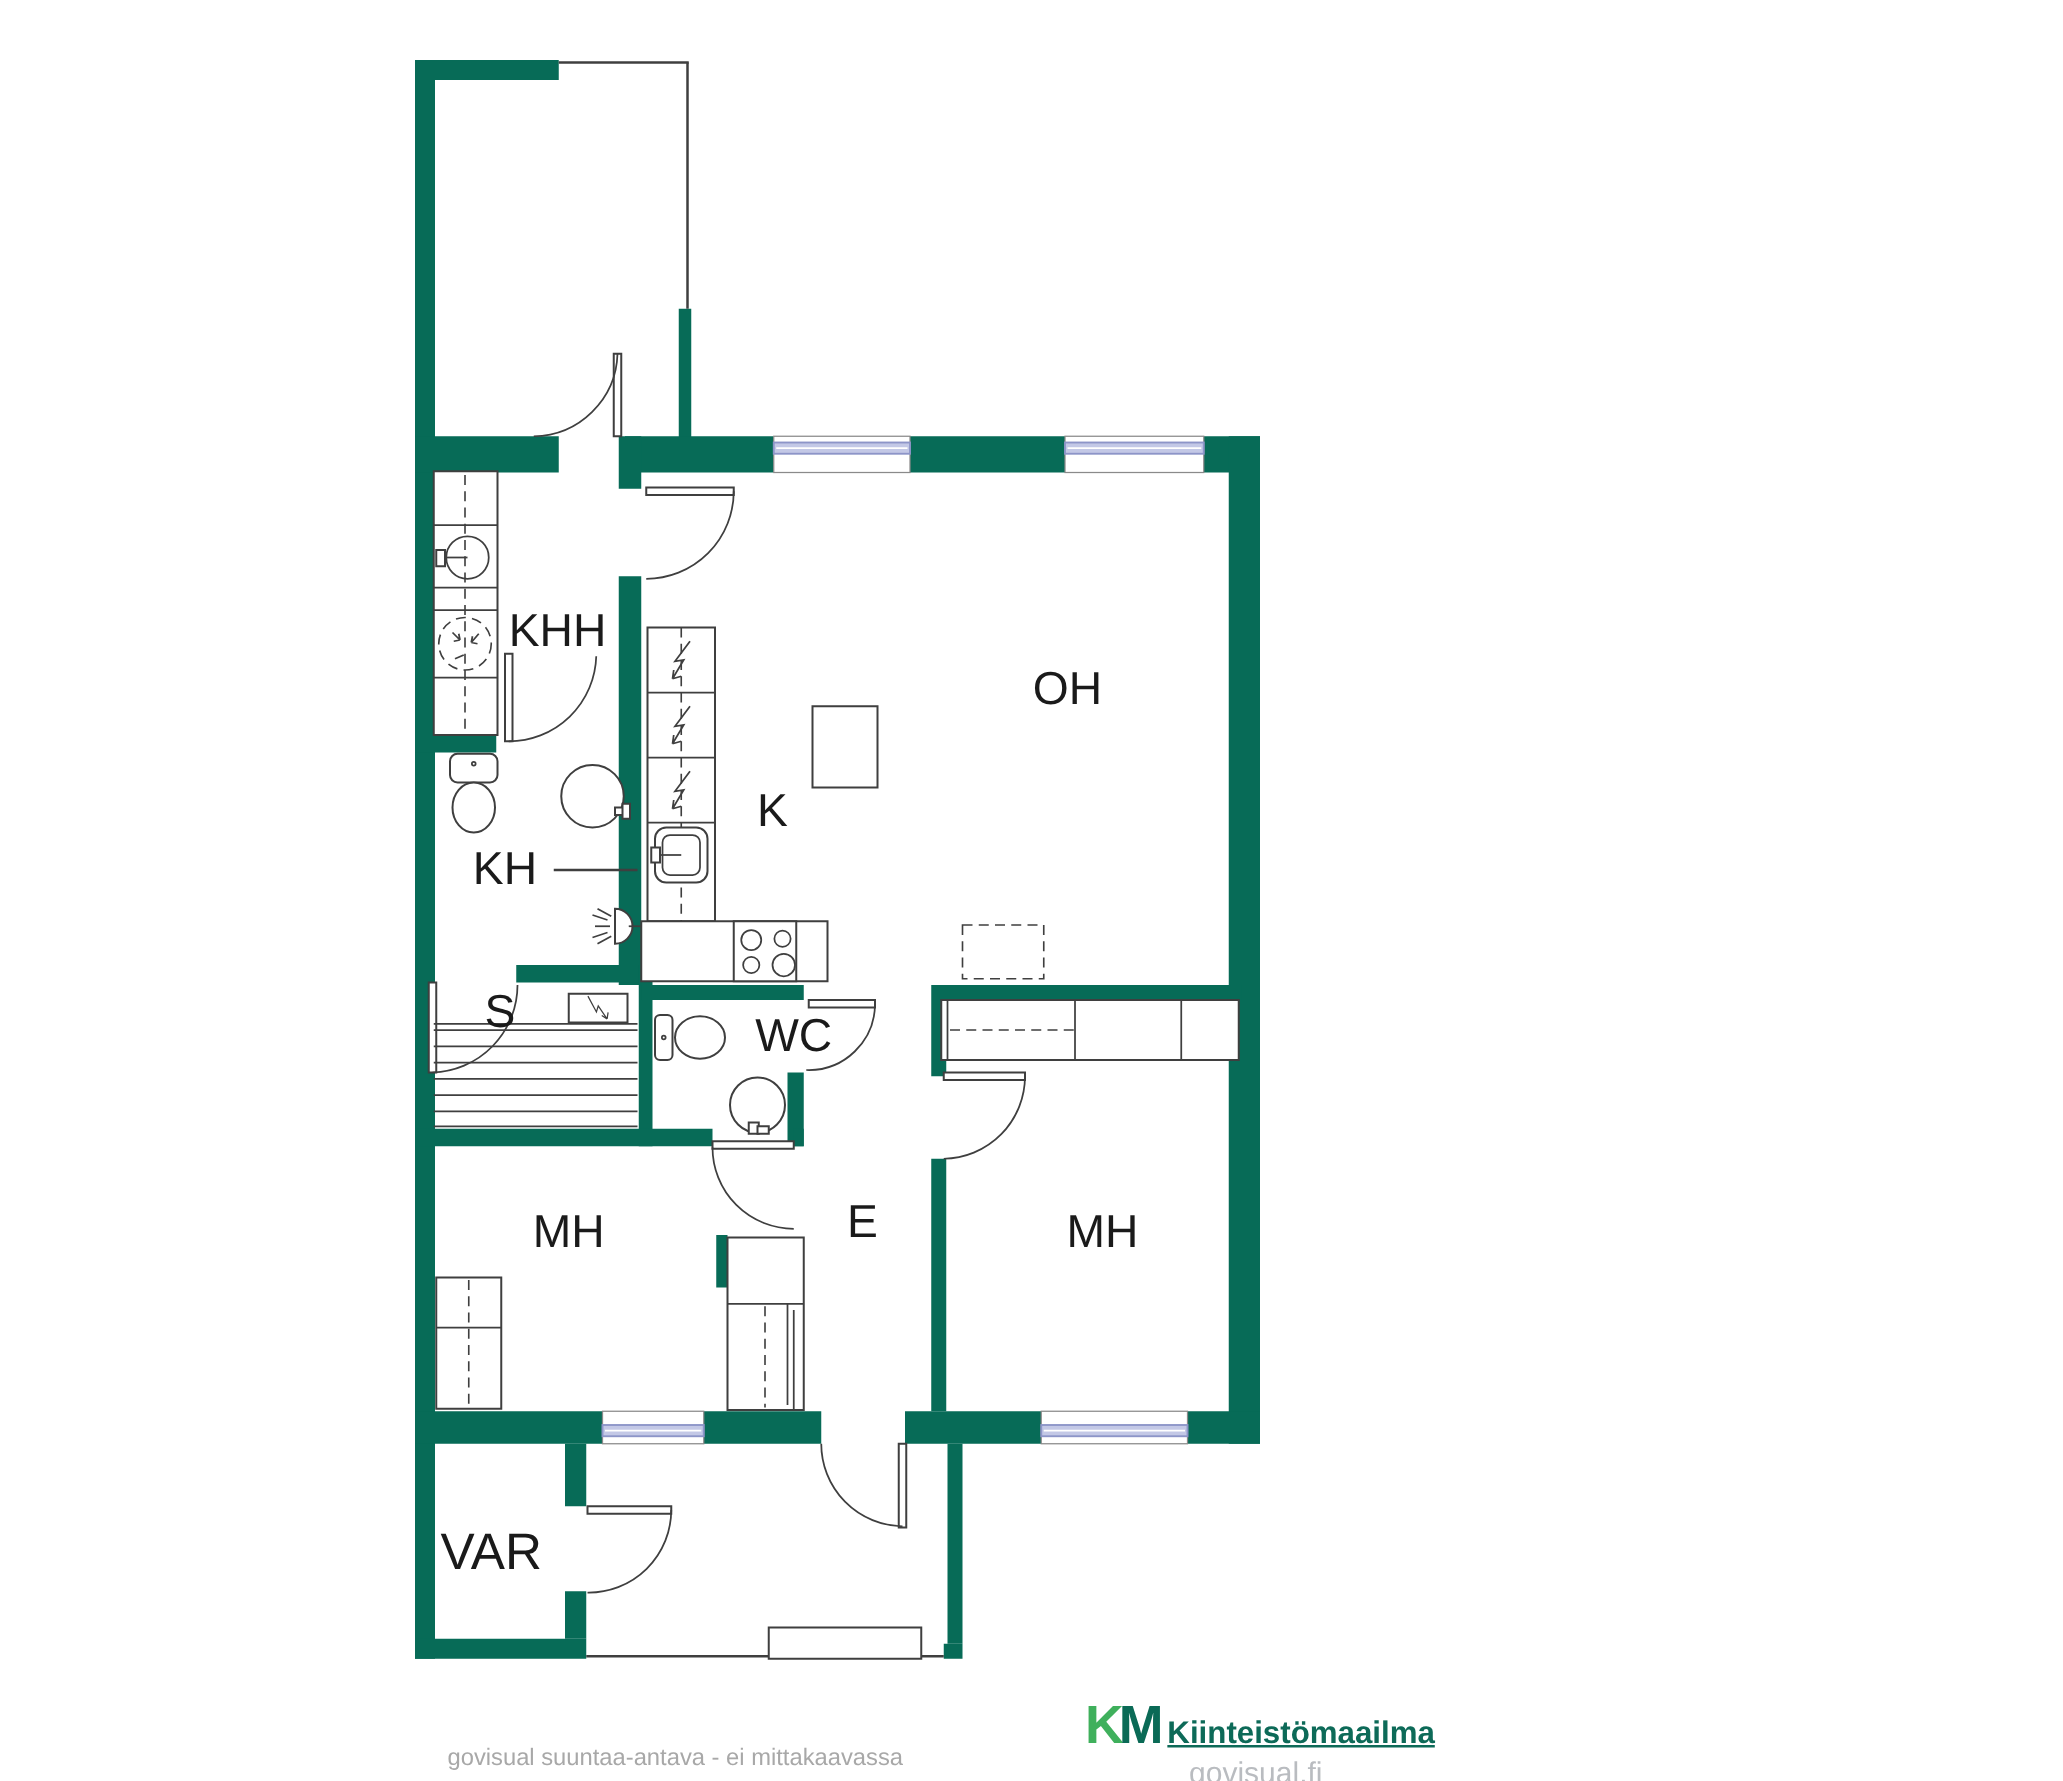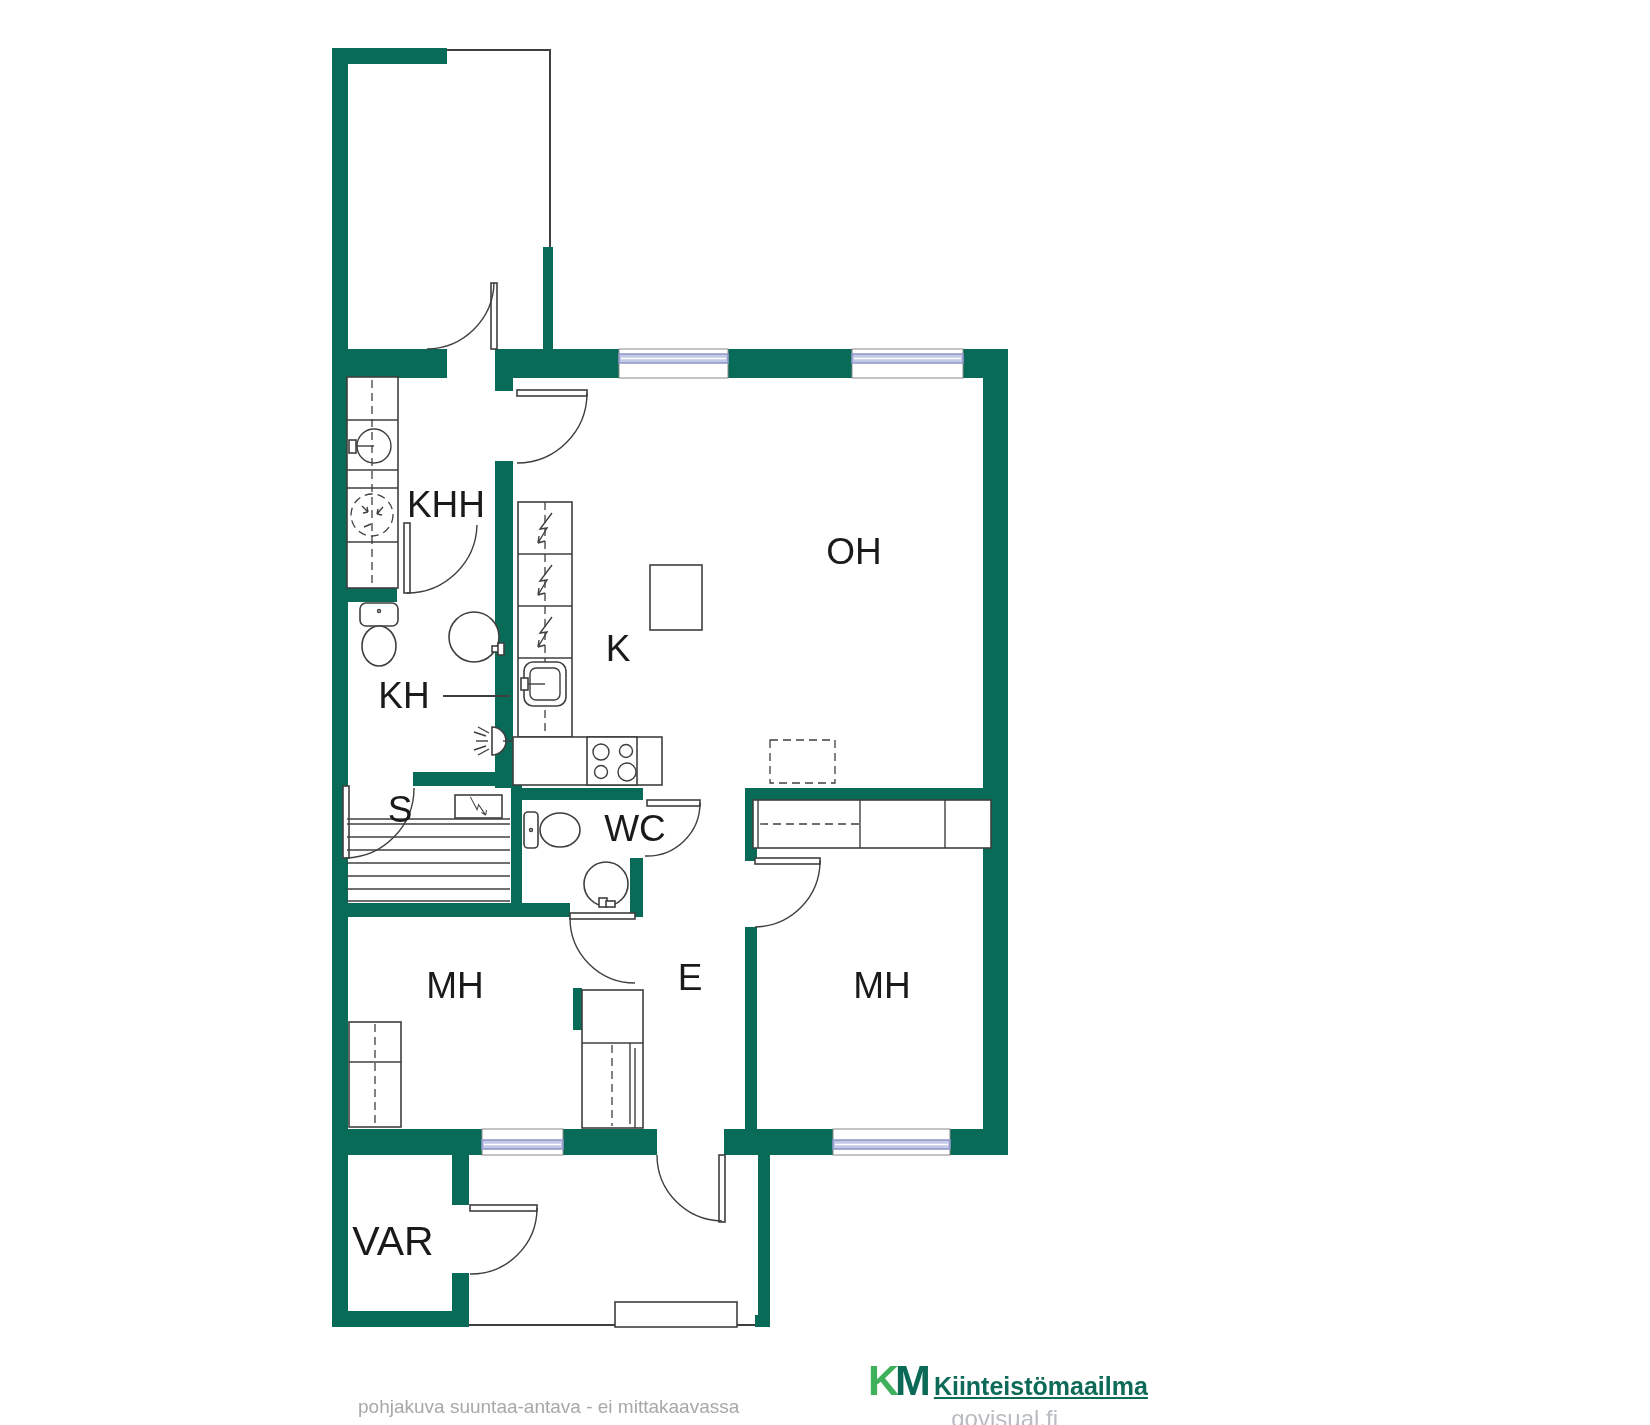--- a/index.html
+++ b/index.html
@@ -284,21 +284,21 @@
     <text class="room-label" x="618" y="648" text-anchor="middle" dominant-baseline="central">K</text>
     <text class="room-label" x="854" y="551" text-anchor="middle" dominant-baseline="central">OH</text>
     <text class="room-label" x="635" y="828" text-anchor="middle" dominant-baseline="central">WC</text>
     <text class="room-label" x="455" y="985" text-anchor="middle" dominant-baseline="central">MH</text>
     <text class="room-label" x="690" y="977" text-anchor="middle" dominant-baseline="central">E</text>
     <text class="room-label" x="882" y="985" text-anchor="middle" dominant-baseline="central">MH</text>
     <text class="room-label" x="393" y="1241" text-anchor="middle" dominant-baseline="central" style="font-size:41px">VAR</text>
   </g>
 </svg>
 
-  <div class="footer-note">pohjakuva suuntaa-antava - ei mittakaavassa</div>
+  <div class="footer-note">govisual suuntaa-antava - ei mittakaavassa</div>
 
   <div class="brand">
     <div class="brand-row">
       <span class="logo-k">K</span>
         <span class="logo-m">M</span>
       <span class="logo-text">Kiinteistömaailma</span>
     </div>
     <div class="watermark">govisual.fi</div>
   </div>
 </div>

